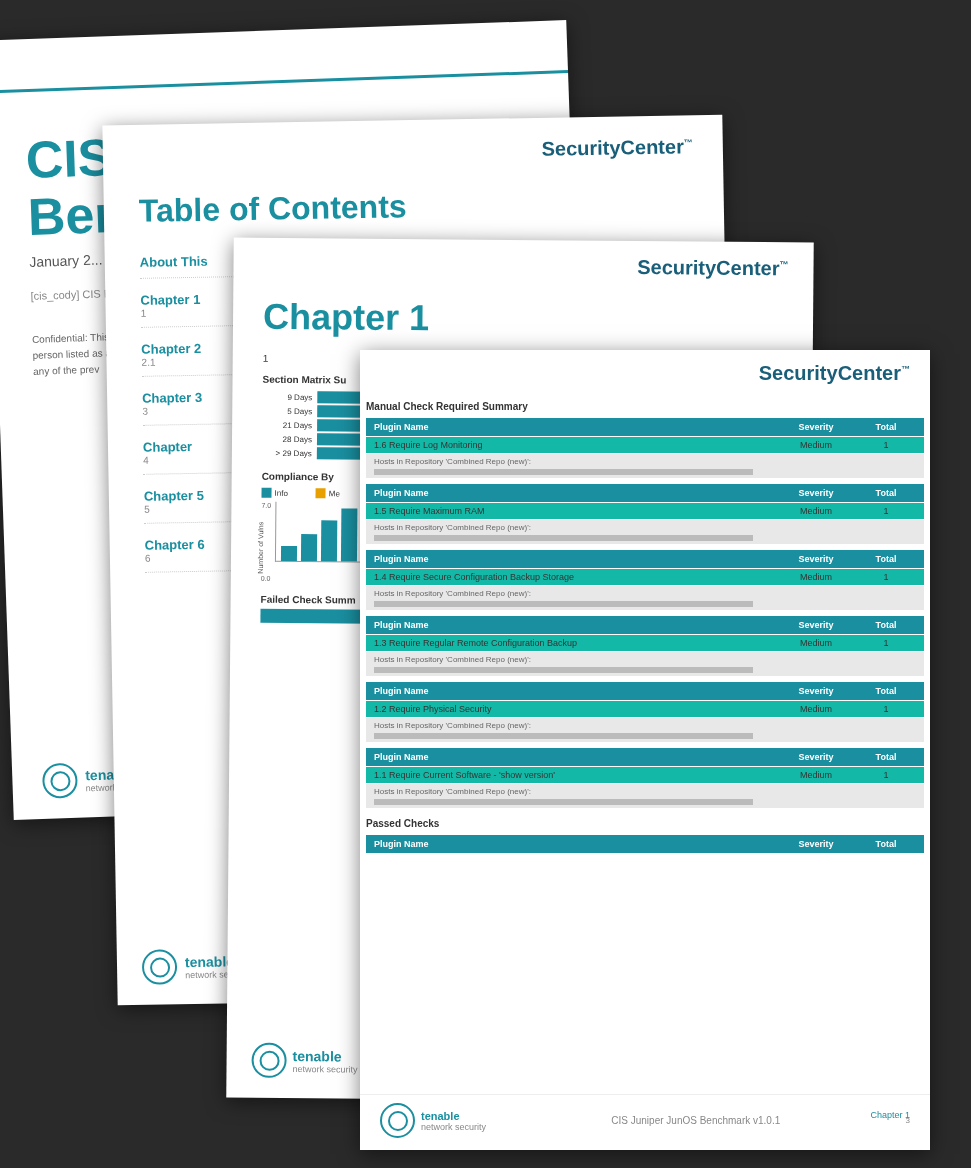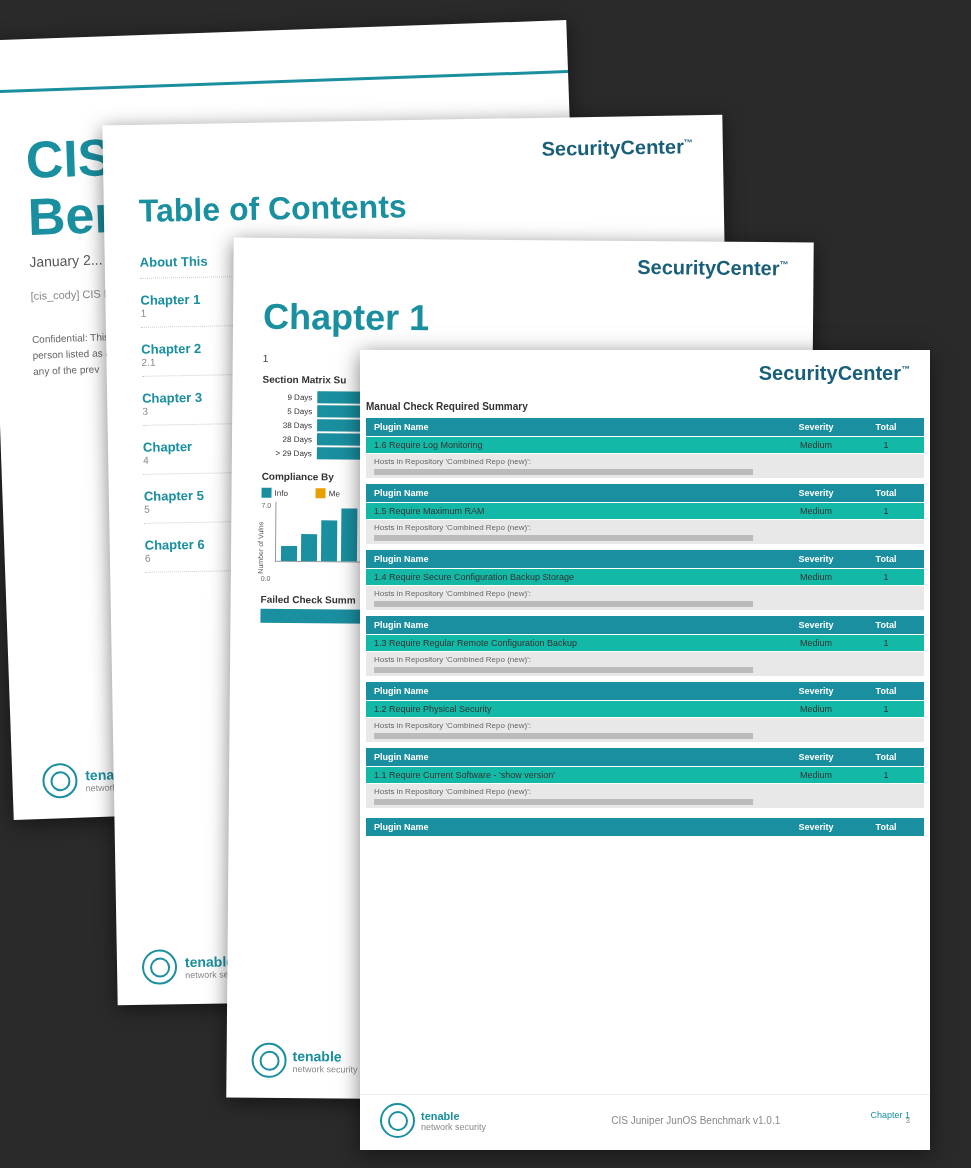--- a/index.html
+++ b/index.html
@@ -425,21 +425,21 @@
           <div class="matrix-bar-fill" style="width:60%"></div>
         </div>
       </div>
       <div class="matrix-row">
         <div class="matrix-label">5 Days</div>
         <div class="matrix-bar-container">
           <div class="matrix-bar-fill" style="width:45%"></div>
         </div>
       </div>
       <div class="matrix-row">
-        <div class="matrix-label">38 Days</div>
+        <div class="matrix-label">21 Days</div>
         <div class="matrix-bar-container">
           <div class="matrix-bar-fill" style="width:75%"></div>
         </div>
       </div>
       <div class="matrix-row">
         <div class="matrix-label">28 Days</div>
         <div class="matrix-bar-container">
           <div class="matrix-bar-fill" style="width:55%"></div>
         </div>
       </div>
@@ -605,20 +605,21 @@
         <span class="col-sev">Medium</span>
         <span class="col-tot">1</span>
       </div>
       <div class="host-row">
         Hosts in Repository 'Combined Repo (new)':
         <div class="host-bar"></div>
       </div>
     </div>
 
     <div style="margin-top:10px;">
+      <div class="detail-section-title">Passed Checks</div>
       <div class="teal-header-row">
         <span class="col-name">Plugin Name</span>
         <span class="col-sev">Severity</span>
         <span class="col-tot">Total</span>
       </div>
     </div>
   </div>
 
   <div class="detail-footer">
     <div class="footer-logo-area">

